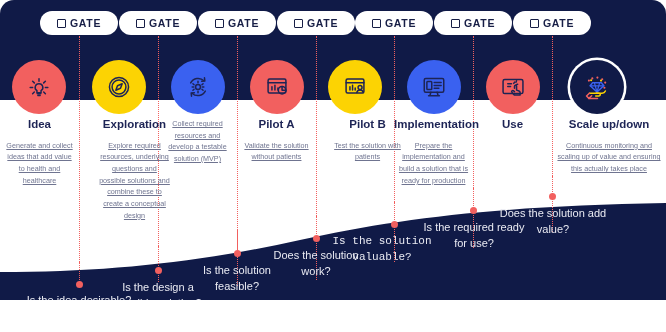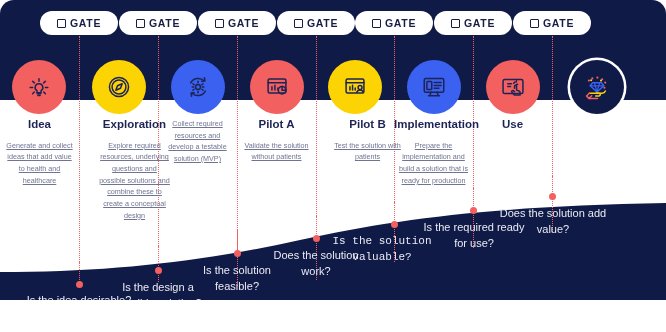--- a/index.html
+++ b/index.html
@@ -204,20 +204,24 @@
     <div class="title">Pilot B</div>
     <div class="desc">Test the solution with patients</div>
   </div>
   <div class="col" style="left:394px;width:79px;">
     <div class="title">Implementation</div>
     <div class="desc">Prepare the implementation and build a solution that is ready for production</div>
   </div>
   <div class="col" style="left:473px;width:79px;">
     <div class="title">Use</div>
   </div>
+  <div class="col last" style="left:552px;width:114px;">
+    <div class="title">Scale up/down</div>
+    <div class="desc">Continuous monitoring and scaling up of value and ensuring this actually takes place</div>
+  </div>
 
   <div class="qline" style="left:79px;top:262px;height:20px;"></div>
   <div class="qdot" style="left:76px;top:281px;"></div>
   <div class="qtext" style="left:23px;top:293px;">Is the idea desirable?</div>
 
   <div class="qline" style="left:158px;top:246px;height:22px;"></div>
   <div class="qdot" style="left:155px;top:267px;"></div>
   <div class="qtext" style="left:102px;top:280px;">Is the design a possible solution?</div>
 
   <div class="qline" style="left:237px;top:230px;height:21px;"></div>

